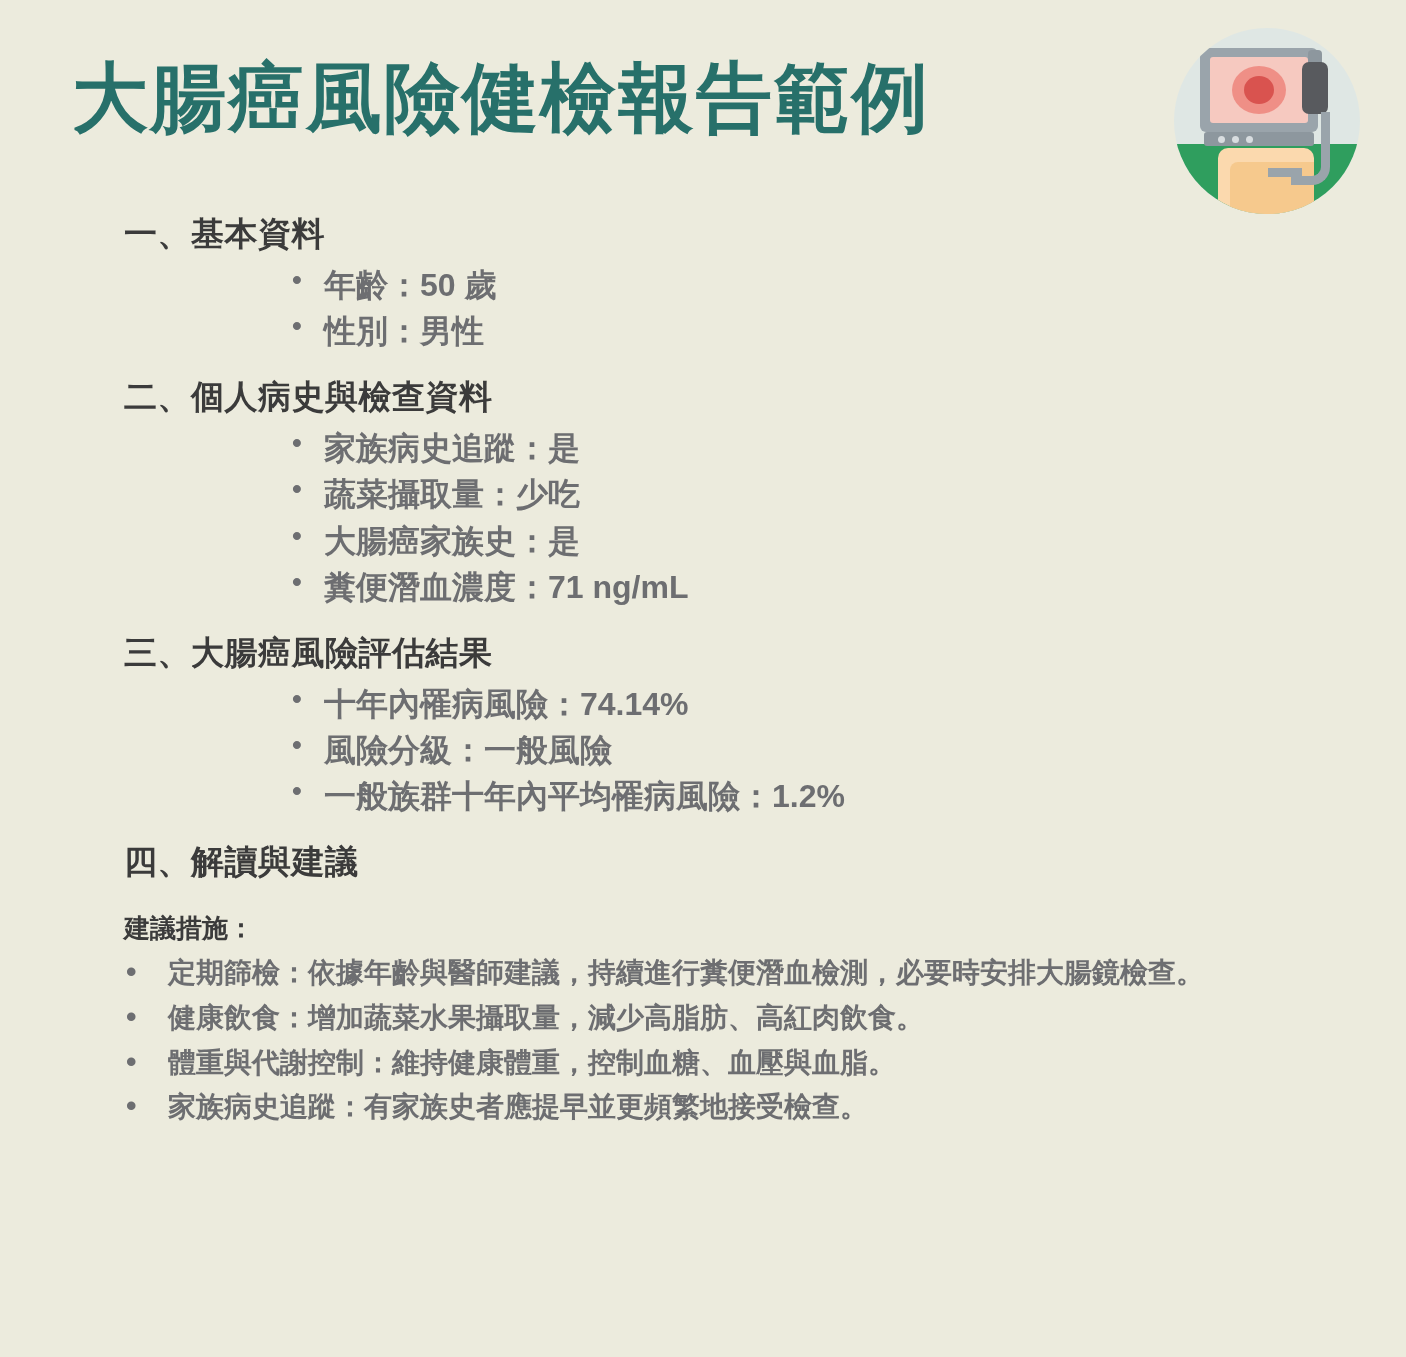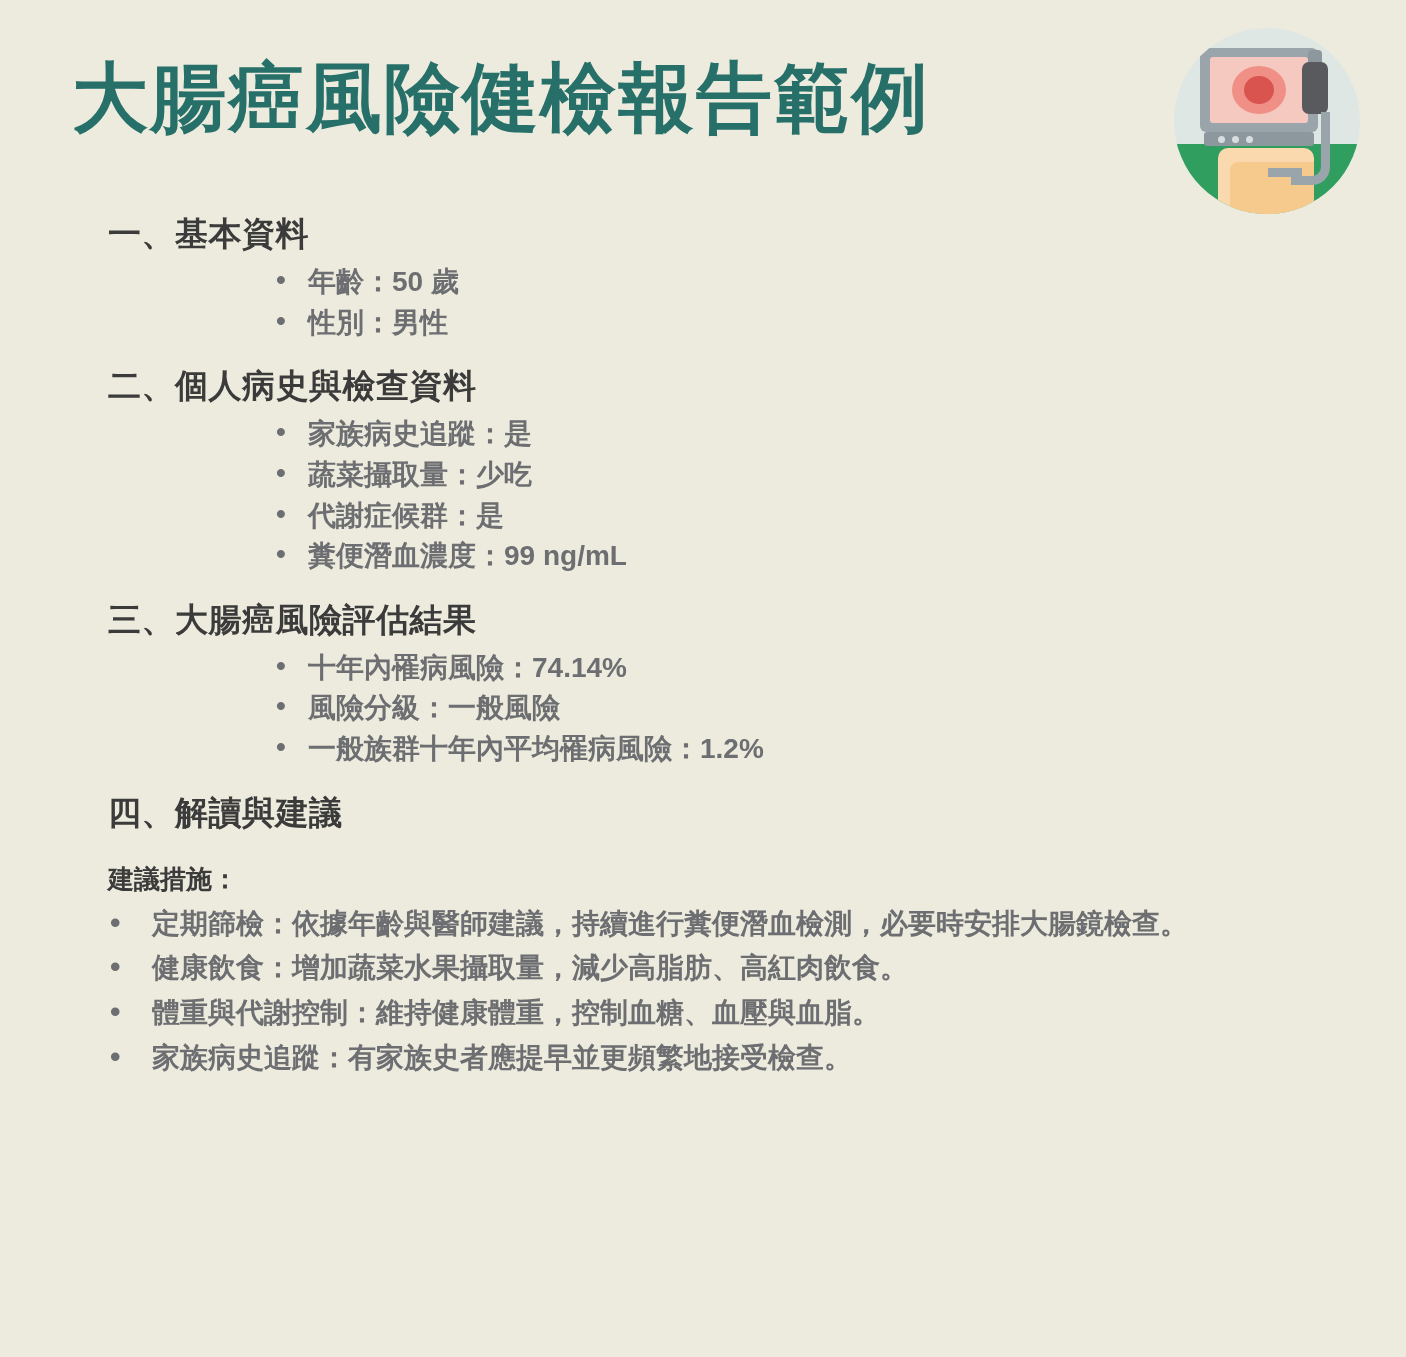--- a/index.html
+++ b/index.html
@@ -143,39 +143,39 @@
   }
   .icon-badge .cable2 {
     position: absolute;
     right: 58px; top: 140px;
     width: 34px; height: 9px;
     background: #9aa4ab;
   }
 
   
   .section {
-    margin: 0;
+    margin: 16px;
   }
   .section-head {
     font-size: 33px;
     font-weight: bold;
     color: #3b3b3b;
     padding-left: 108px;
     margin-bottom: 6px;
     margin-top: 22px;
     letter-spacing: 0.5px;
   }
   ul.bullets {
     list-style: none;
     margin: 0;
     padding: 0 0 0 268px;
   }
   ul.bullets li {
     position: relative;
-    font-size: 28px;
+    font-size: 32px;
     font-weight: bold;
     color: #6d6e71;
     line-height: 1.38;
     margin-bottom: 2px;
     padding-left: 40px;
   }
   ul.bullets li::before {
     content: "•";
     position: absolute;
     left: 8px;
@@ -257,22 +257,22 @@
       <li>年齡：50 歲</li>
       <li>性別：男性</li>
     </ul>
   </div>
 
   <div class="section">
     <div class="section-head">二、個人病史與檢查資料</div>
     <ul class="bullets">
       <li>家族病史追蹤：是</li>
       <li>蔬菜攝取量：少吃</li>
-      <li>代謝症候群：是</li>
-      <li>糞便潛血濃度：99 ng/mL</li>
+      <li>大腸癌家族史：是</li>
+      <li>糞便潛血濃度：71 ng/mL</li>
     </ul>
   </div>
 
   <div class="section">
     <div class="section-head">三、大腸癌風險評估結果</div>
     <ul class="bullets">
       <li>十年內罹病風險：74.14%</li>
       <li>風險分級：一般風險</li>
       <li>一般族群十年內平均罹病風險：1.2%</li>
     </ul>

